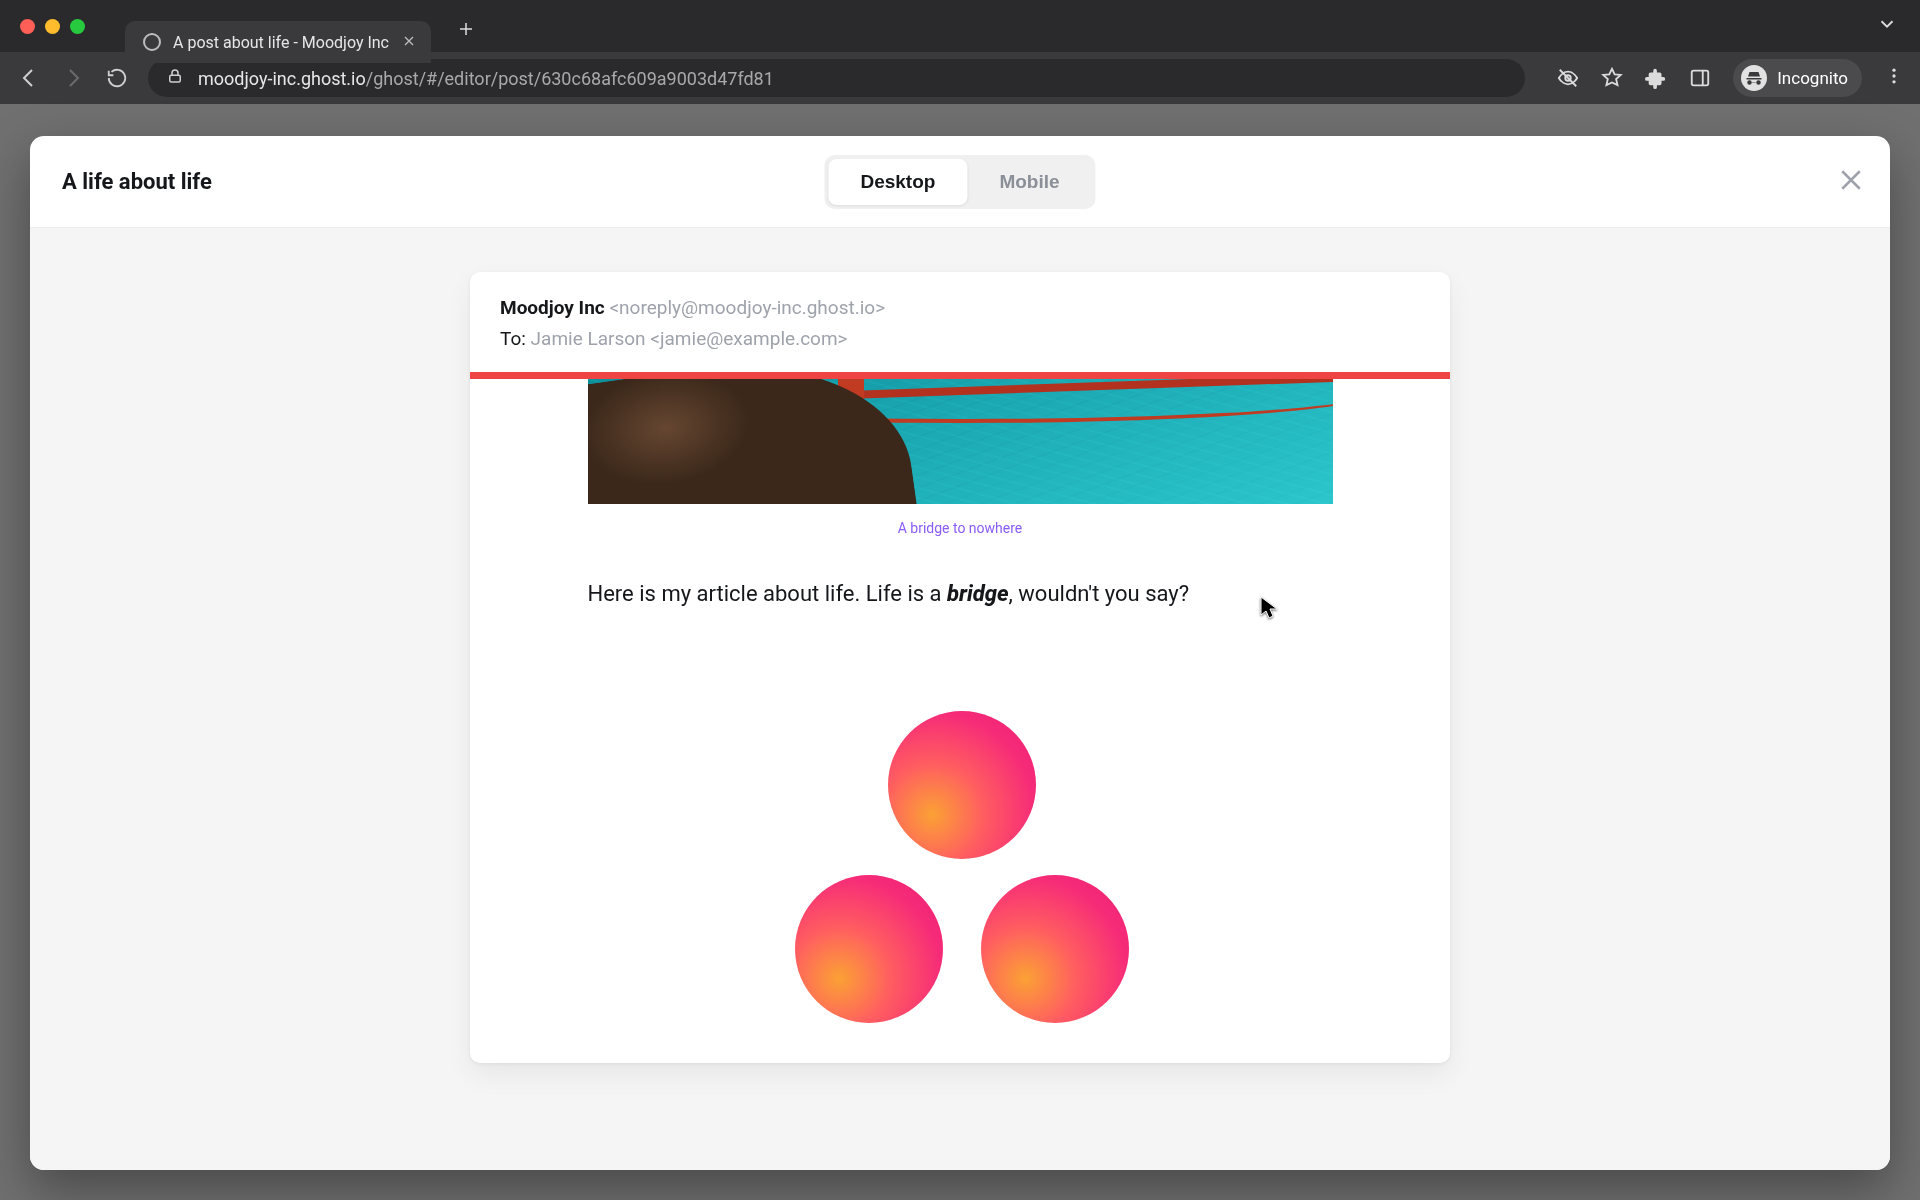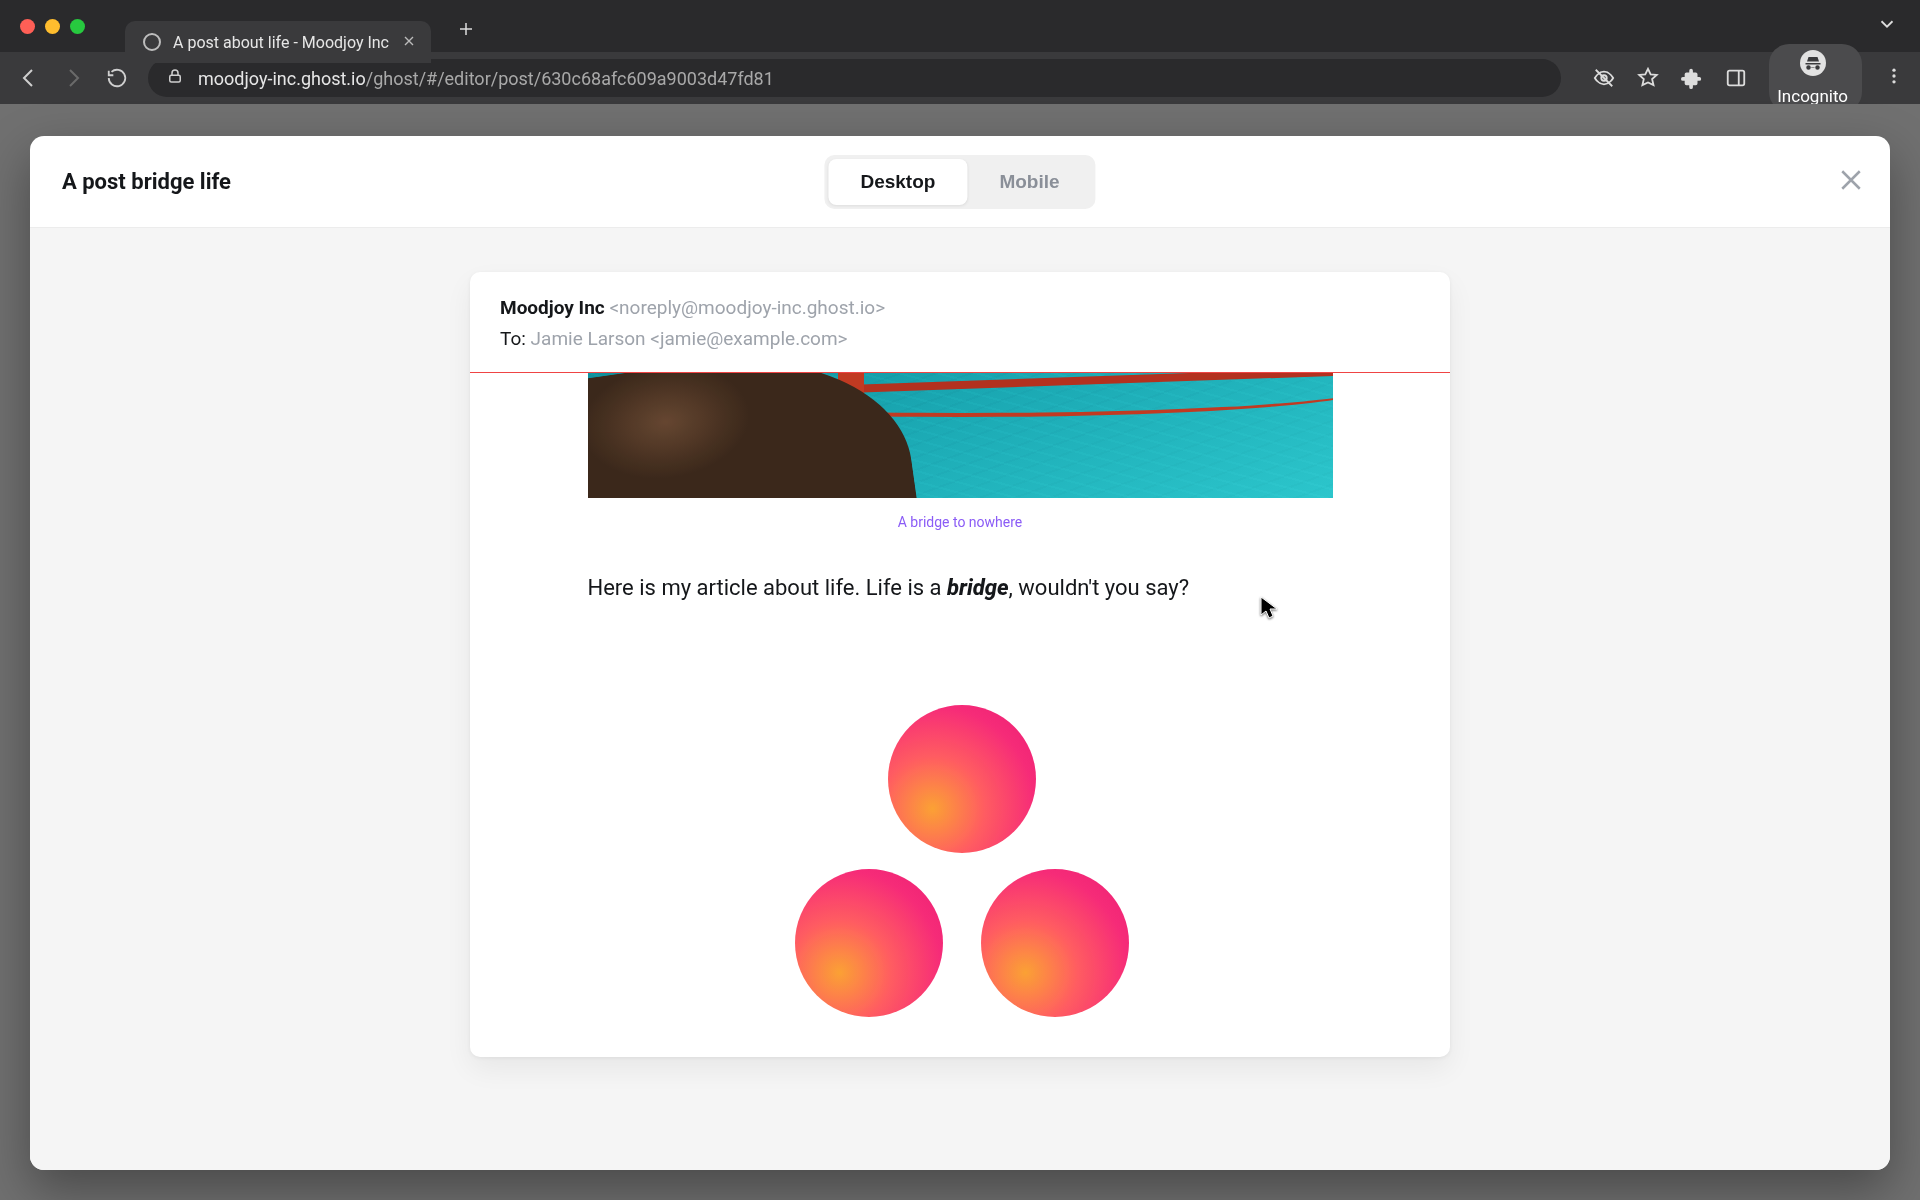--- a/index.html
+++ b/index.html
@@ -78,21 +78,21 @@
     }
     .url-lock { color: #cfcfcf; }
     .url-text .url-host { color: #e6e6e6; }
     .right-icons { display: flex; align-items: center; gap: 22px; margin-left: 14px; }
     .right-icons .chip {
       color: #dcdcdc; display: flex; align-items: center; gap: 8px;
     }
     .incognito-pill {
       display: flex; align-items: center; gap: 10px;
       background: #4b4b4d; color: #fff; border-radius: 20px;
-      padding: 6px 14px 6px 8px; font-size: 17px; flex-direction: column;
+      padding: 6px 14px 6px 8px; font-size: 17px;
     }
     .incognito-avatar {
       width: 26px; height: 26px; border-radius: 50%; background: #e2e2e2;
       display:flex; align-items:center; justify-content:center;
     }
     .incognito-avatar svg { width: 18px; height: 18px; }
     .kebab { color: #dcdcdc; font-size: 22px; }
 
     
     .page-area {
@@ -145,21 +145,21 @@
     }
     .email-card {
       width: 980px;
       background: #fff;
       border-radius: 10px;
       box-shadow: 0 1px 4px rgba(0,0,0,.06), 0 12px 28px rgba(0,0,0,.06);
       overflow: hidden;
     }
     .email-head {
       padding: 24px 18px 22px 30px;
-      border-bottom: 1px solid #ef4444;
+      border-bottom: 7px solid #ef4444;
       font-size: 19px;
     }
     .from-line { margin-bottom: 8px; }
     .from-name { font-weight: 700; color: #15171a; }
     .from-email { color: #9ea3ab; }
     .to-label { color: #15171a; }
     .to-value { color: #9ea3ab; }
 
     .email-content { padding: 0 0 40px 0; }
     .hero-wrap { width: 745px; margin: 0 auto; }
@@ -333,21 +333,21 @@
           </svg>
       </span>
     </div>
   </div>
 </div>
 
 <div class="page-area"></div>
 
 <div class="modal">
   <div class="modal-header">
-    <div class="modal-title">A post bridge life</div>
+    <div class="modal-title">A life about life</div>
 
     <div class="seg">
       <button class="active">Desktop</button>
       <button>Mobile</button>
     </div>
 
     <span class="close-x">
       <svg viewBox="0 0 24 24" fill="none" stroke="currentColor" stroke-width="2">
           <path d="M5 5l14 14M19 5L5 19"></path>
         </svg>

